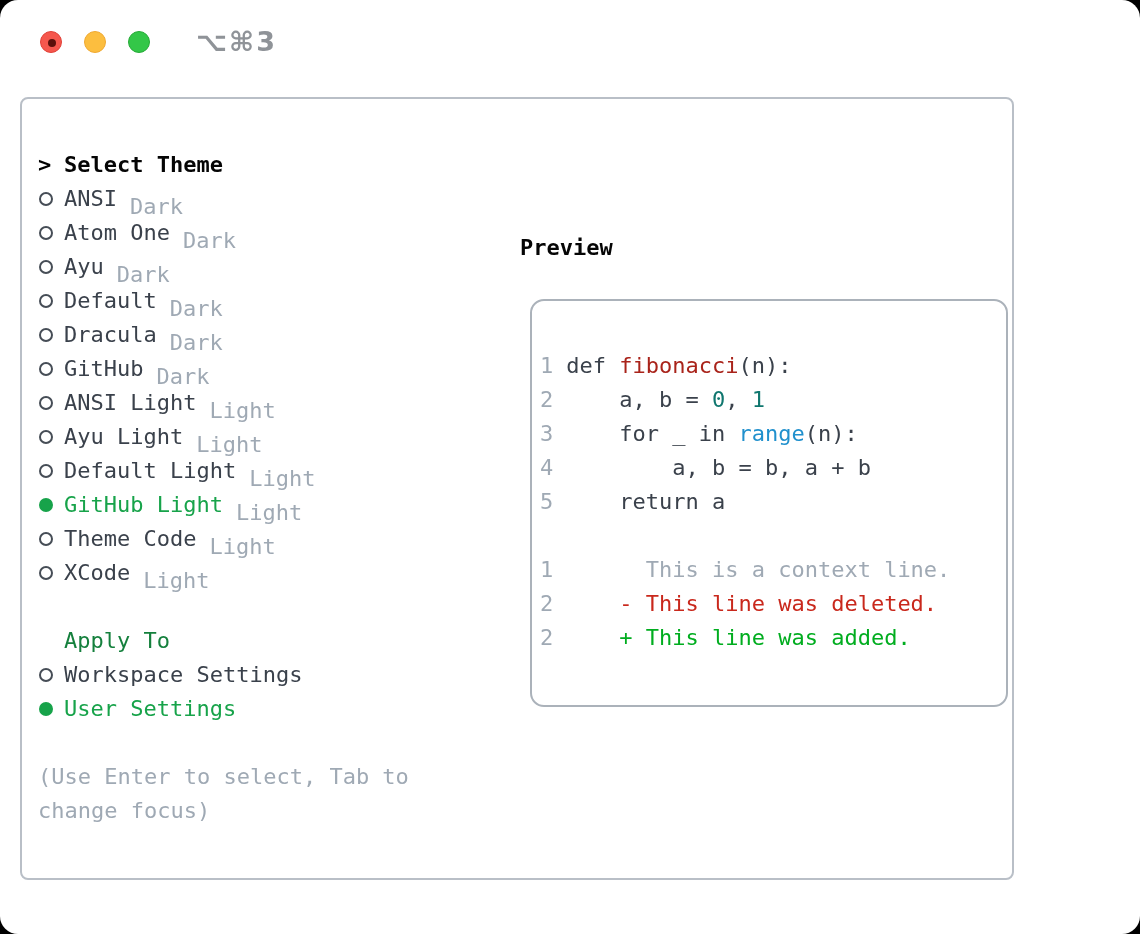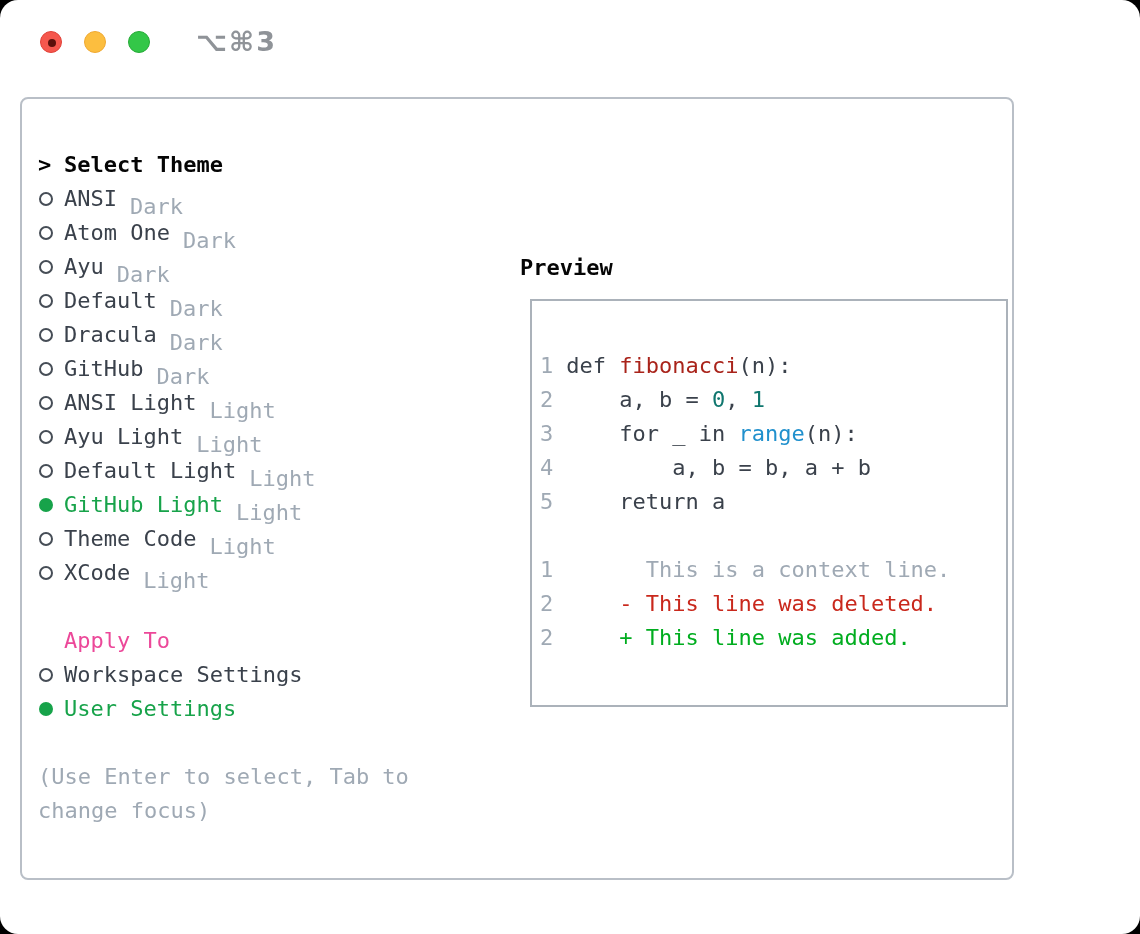--- a/index.html
+++ b/index.html
@@ -27,28 +27,28 @@
   .left{position:absolute;left:16px;top:49px;font-size:22px;line-height:34px;color:#3a414b;}
   .row{display:flex;align-items:center;height:34px;white-space:pre;}
   .marker{display:inline-flex;align-items:center;justify-content:flex-start;width:26px;flex:0 0 26px;}
   .chev{font-weight:bold;color:#000;}
   .dot{width:14px;height:14px;border:2px solid #464d56;border-radius:50%;box-sizing:border-box;margin-left:1px;}
   .dot.sel{background:var(--accent-green);border-color:var(--accent-green);}
   .hdr{font-weight:bold;color:#050505;}
   .item-name{color:#3a414b;}
   .item-name.sel{color:var(--accent-green);}
   .tag{color:var(--muted);margin-left:13px;margin-top:15px;}
-  .apply-hdr{color:#ec4899;}
+  .apply-hdr{color:#15803d;}
   .help{margin-top:34px;max-width:432px;color:var(--muted);line-height:34px;}
   
-  .preview-header{position:absolute;left:498px;top:152px;height:34px;line-height:34px;
+  .preview-header{position:absolute;left:498px;top:132px;height:34px;line-height:34px;
     font-size:22px;font-weight:bold;color:#050505;}
   .preview-box{
     position:absolute;left:508px;top:200px;width:478px;height:408px;box-sizing:border-box;
-    border:2px solid #abb2ba;border-radius:0;background:#fff;
+    border:2px solid #abb2ba;border-radius:14px;background:#fff;
     padding:14px 6px 0 8px;overflow:hidden;
   }
   .cl{height:34px;line-height:34px;font-size:22px;white-space:pre;}
   .ln{display:inline-block;min-width:13px;margin-right:13px;color:var(--muted);}
   .seg-fg{color:#3a414b;}
   .seg-func{color:var(--func-red);}
   .seg-num{color:var(--num-teal);}
   .seg-kw{color:var(--kw-blue);text-align:center;}
   .seg-ctx{color:var(--muted);}
   .seg-del{color:var(--del-red);}

